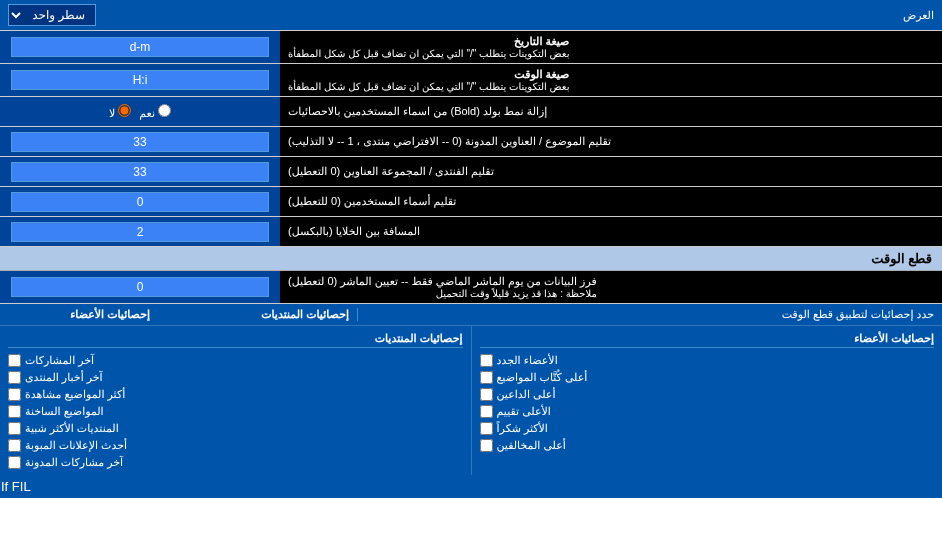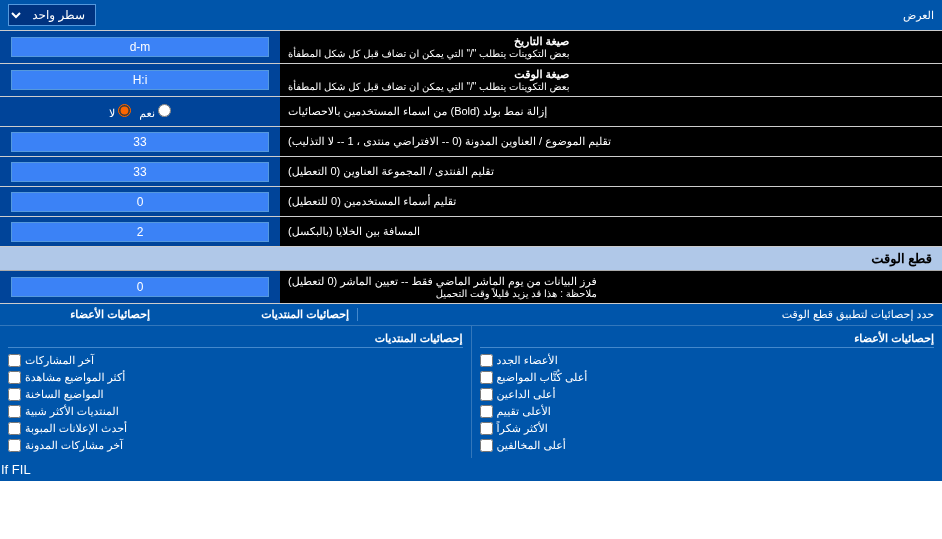--- a/index.html
+++ b/index.html
@@ -242,20 +242,24 @@
       </div>
     </div>
 
     <div style="flex:1; padding:4px 8px;">
       <div style="color:#fff; font-weight:bold; font-size:11px; padding:2px 0; text-align:right; border-bottom:1px solid #4488cc; margin-bottom:4px;">إحصائيات المنتديات</div>
       <div class="checkbox-item">
         <span>آخر المشاركات</span>
         <input type="checkbox" style="">
       </div>
       <div class="checkbox-item">
+        <span>آخر أخبار المنتدى</span>
+        <input type="checkbox" style="">
+      </div>
+      <div class="checkbox-item">
         <span>أكثر المواضيع مشاهدة</span>
         <input type="checkbox" style="">
       </div>
       <div class="checkbox-item">
         <span>المواضيع الساخنة</span>
         <input type="checkbox" style="">
       </div>
       <div class="checkbox-item">
         <span>المنتديات الأكثر شبية</span>
         <input type="checkbox" style="">

